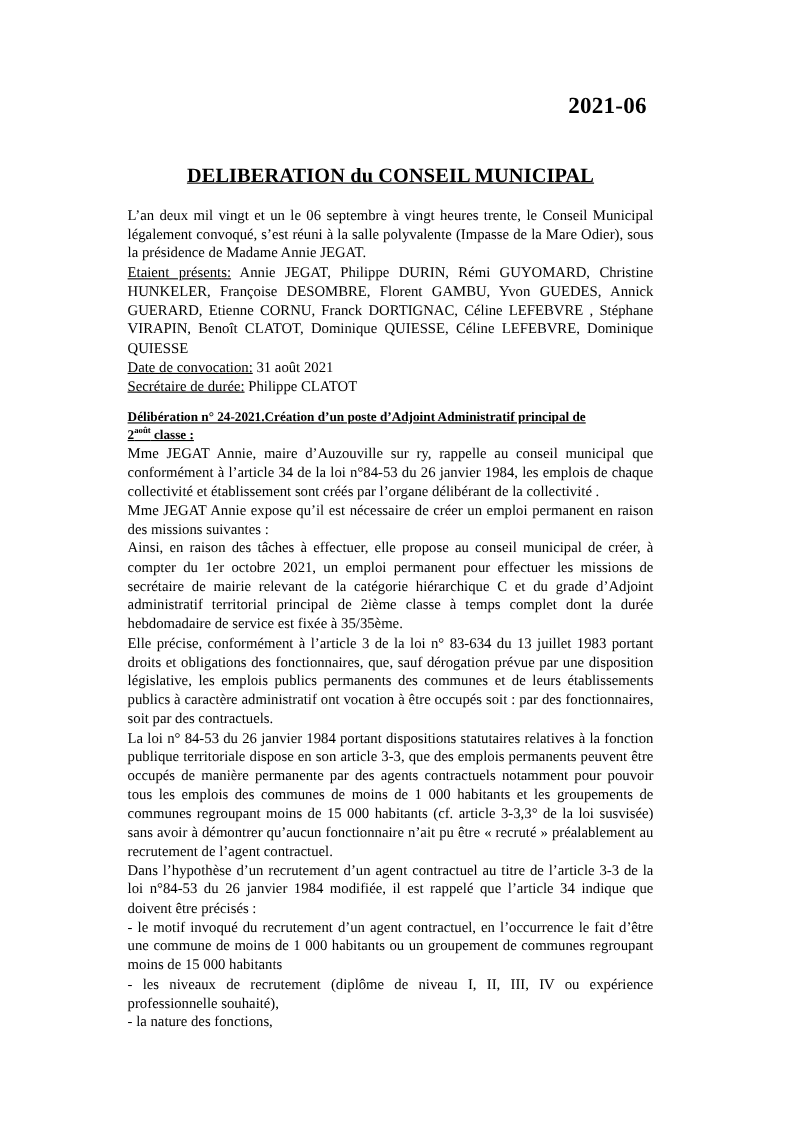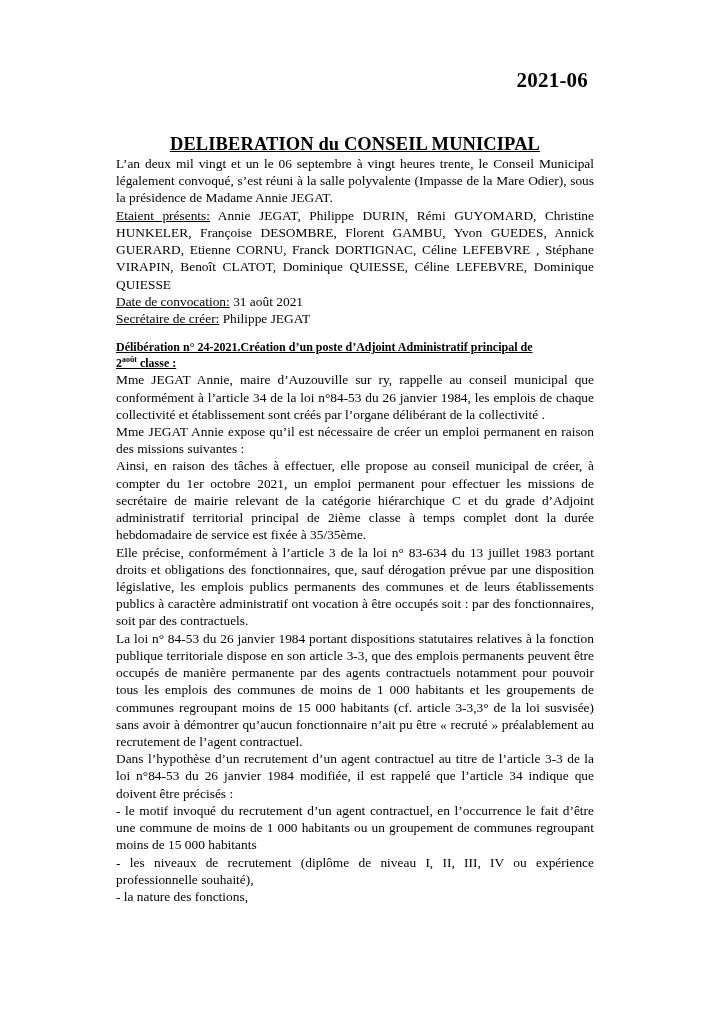--- a/index.html
+++ b/index.html
@@ -24,21 +24,21 @@
   }
   .ref-number {
     position: absolute;
     top: 68px;
     right: 68px;
     font-size: 21px;
     font-weight: bold;
     letter-spacing: 0.2px;
   }
   .doc-title {
-    margin: 0;
+    margin: 16px;
     padding-top: 134px;
     text-align: center;
     font-size: 18.5px;
     font-weight: bold;
     text-decoration: underline;
     letter-spacing: 0.1px;
   }
   .body-block {
     font-size: 13.4px;
     line-height: 1.285;
@@ -88,21 +88,21 @@
 
   <div class="body-block">
 
     <p class="para-intro">L’an deux mil vingt et un le 06 septembre à vingt heures trente, le Conseil Municipal légalement convoqué, s’est réuni à la salle polyvalente (Impasse de la Mare Odier), sous la présidence de Madame Annie JEGAT.</p>
 
     <p class="label-line"><span class="u">Etaient présents:</span><span> Annie JEGAT, Philippe DURIN, Rémi GUYOMARD, Christine HUNKELER,  Françoise DESOMBRE, Florent GAMBU, Yvon GUEDES, Annick GUERARD, Etienne CORNU, Franck DORTIGNAC, Céline LEFEBVRE , Stéphane VIRAPIN, Benoît  CLATOT, Dominique QUIESSE, Céline LEFEBVRE,  Dominique QUIESSE</span></p>
 
 
     <p class="label-line"><span class="u">Date de convocation:</span><span>  31 août 2021</span></p>
 
-    <p class="label-line"><span class="u">Secrétaire de créer:</span><span> Philippe JEGAT</span></p>
+    <p class="label-line"><span class="u">Secrétaire de durée:</span><span> Philippe CLATOT</span></p>
 
     <div class="section-head">
       <span>Délibération n° 24-2021.Création d’un poste d’Adjoint Administratif principal de</span><br>
       <span>2</span><sup>août</sup><span> classe :</span>
     </div>
 
     <div class="section-body">
       <p>Mme JEGAT Annie, maire d’Auzouville sur ry, rappelle au conseil municipal que conformément à l’article 34 de la loi n°84-53 du 26 janvier 1984, les emplois de chaque collectivité et établissement sont créés par l’organe délibérant de la collectivité .</p>
       <p>Mme JEGAT Annie expose qu’il est nécessaire de créer un emploi permanent en raison des missions suivantes :</p>
       <p>Ainsi, en raison des tâches à effectuer, elle propose au conseil municipal de créer, à compter du 1er octobre 2021, un emploi permanent pour effectuer les missions de secrétaire de mairie relevant de la catégorie hiérarchique  C et du grade d’Adjoint administratif territorial principal de 2ième classe à temps complet  dont la durée hebdomadaire de service est fixée à 35/35ème.</p>

